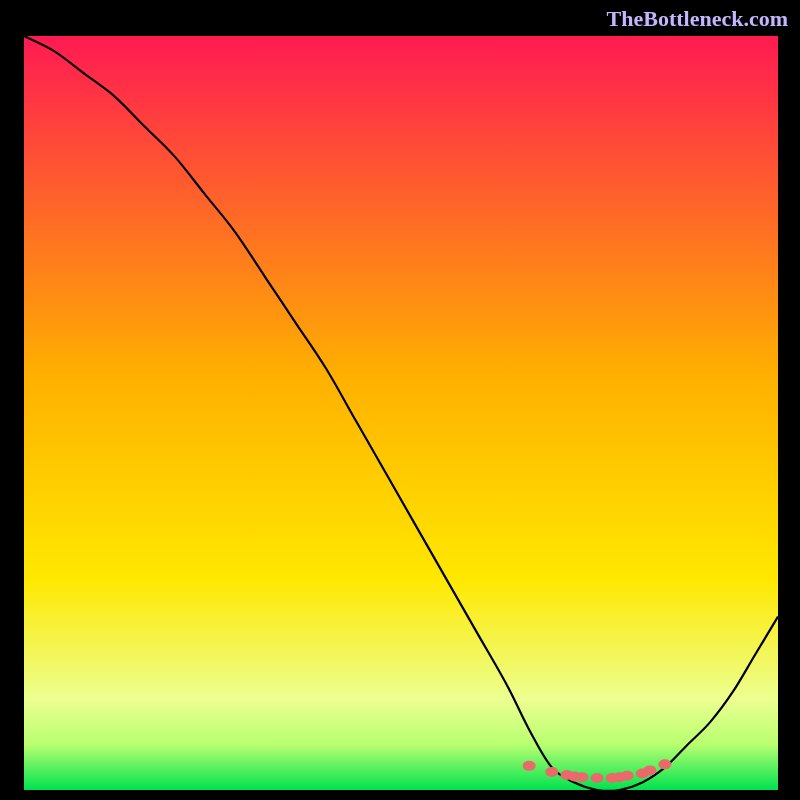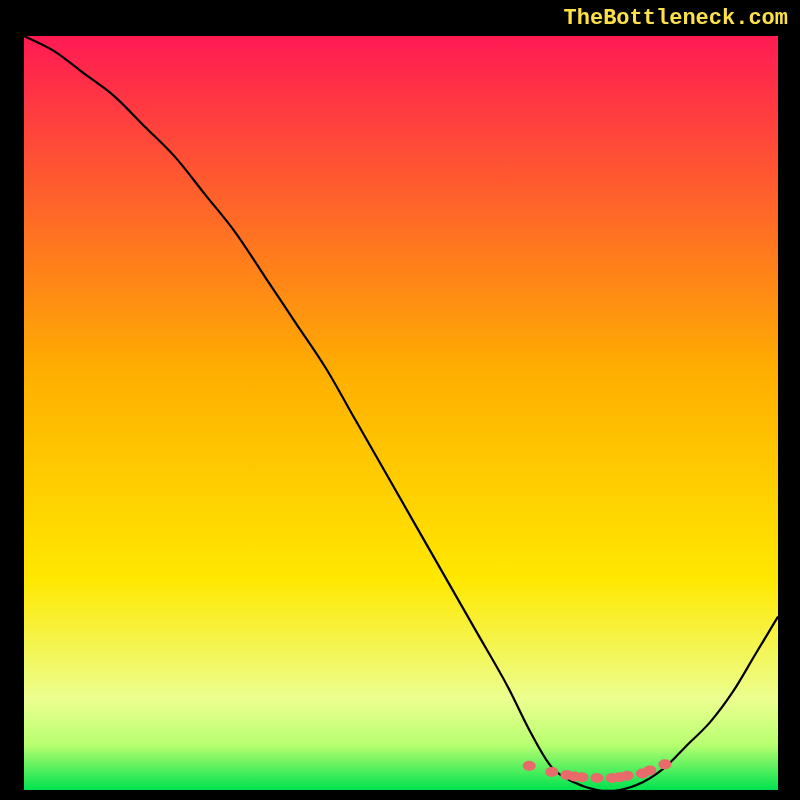--- a/index.html
+++ b/index.html
@@ -9,24 +9,24 @@
     left: 24px;
     top: 36px;
     width: 754px;
     height: 754px;
     background: #000;
   }
   .watermark {
     position: absolute;
     top: 6px;
     right: 12px;
-    font-family: Liberation Mono, monospace;
+    font-family: Liberation Serif, serif;
     font-size: 22px;
     font-weight: bold;
-    color: #fde047;
+    color: #c4b5fd;
     letter-spacing: 0px;
   }
   .plot {
     position: absolute;
     left: 0;
     top: 0;
     width: 754px;
     height: 754px;
   }
 </style>

